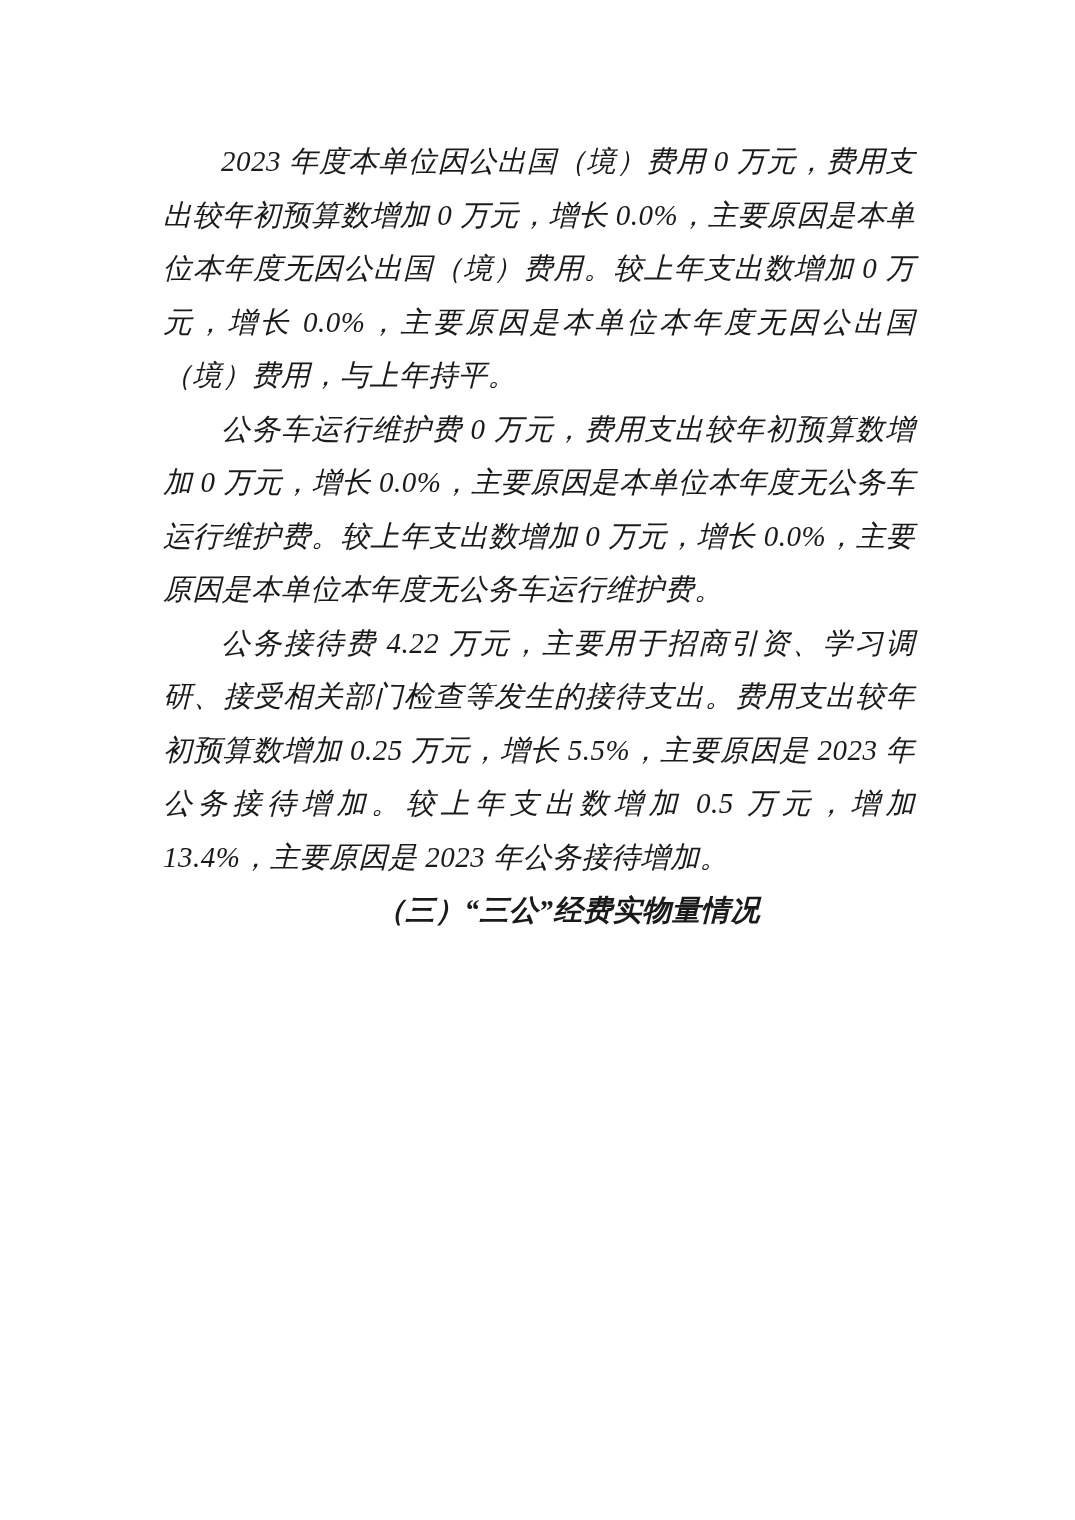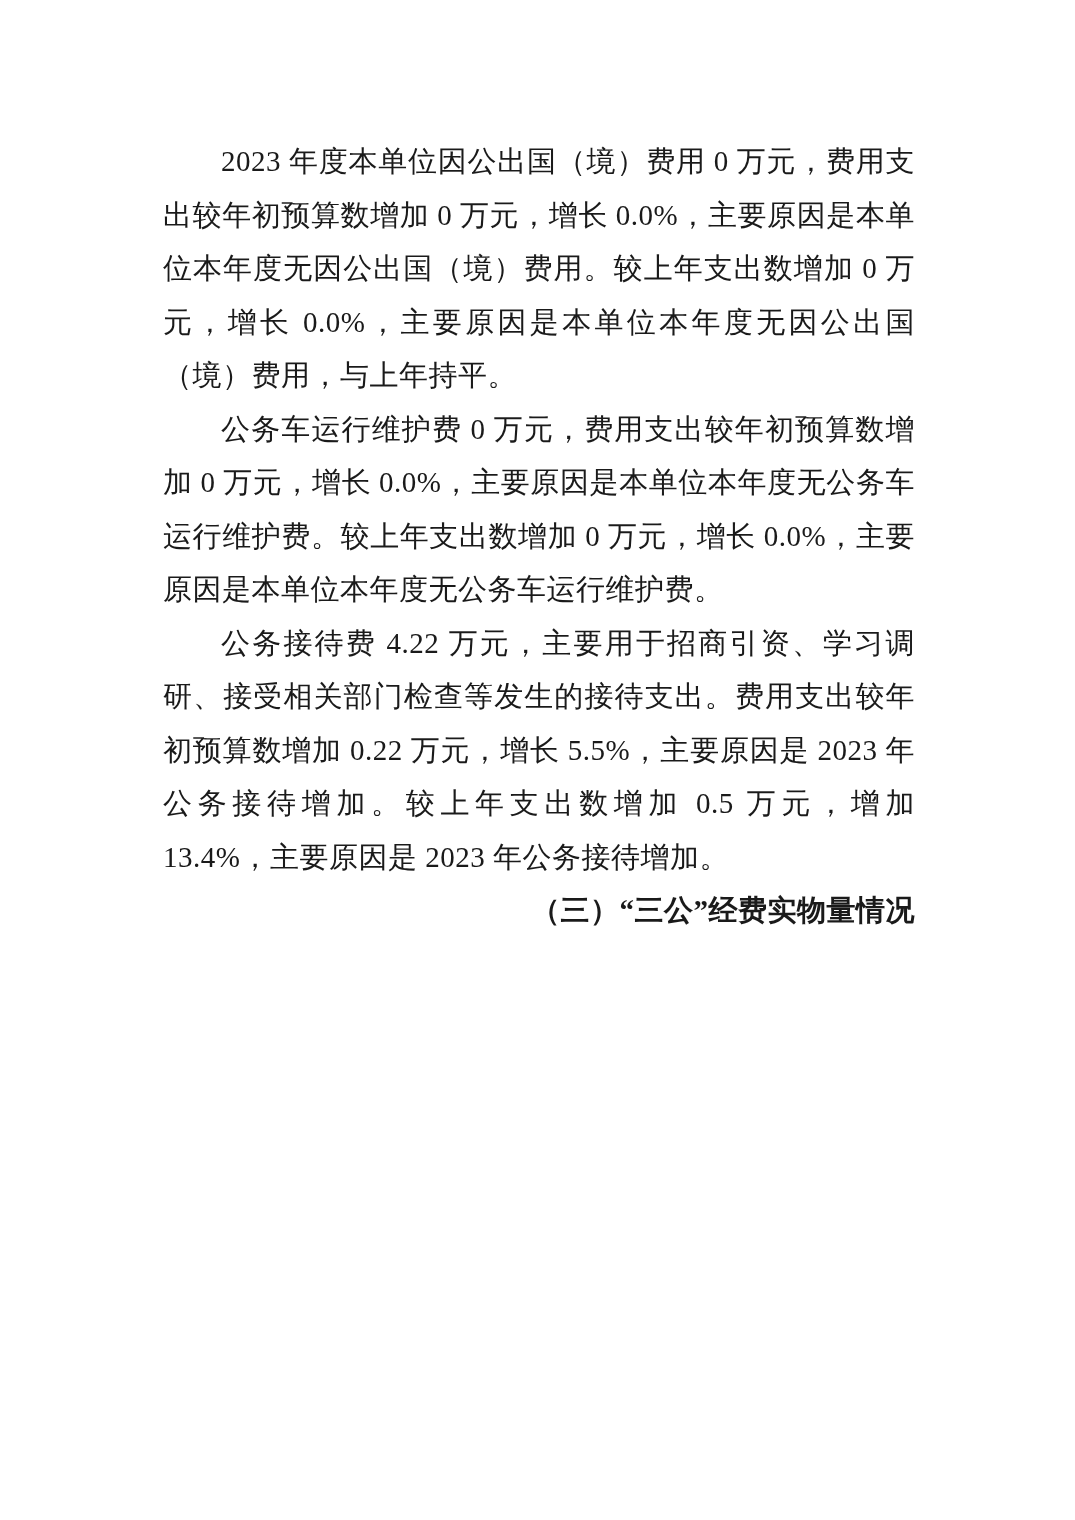--- a/index.html
+++ b/index.html
@@ -8,58 +8,59 @@
     background: #ffffff;
   }
   .page {
     position: relative;
     width: 1075px;
     height: 1140px;
     background: #ffffff;
     overflow: hidden;
     font-family: "Liberation Serif", "DejaVu Serif", serif;
     color: #1a1a1a;
+    font-style: italic;
   }
   .content {
     position: absolute;
     left: 163px;
     top: 135px;
     width: 752px;
   }
   .content p {
     margin: 0;
     padding: 0;
     font-size: 29px;
     line-height: 53.5px;
     text-align: justify;
     text-indent: 2em;
     letter-spacing: 0.5px;
   }
   .content p.heading {
     font-weight: bold;
-    text-align: right;
+    text-align: center;
   }
   .footer {
     position: absolute;
     top: 1442px;
     left: 0;
     width: 100%;
     text-align: center;
     font-size: 20px;
     color: #4d7c0f;
     letter-spacing: 2px;
   }
 </style>
 </head>
 <body>
 
 <div class="page">
   <div class="content">
     <p>2023 年度本单位因公出国（境）费用 0 万元，费用支出较年初预算数增加 0 万元，增长 0.0%，主要原因是本单位本年度无因公出国（境）费用。较上年支出数增加 0 万元，增长 0.0%，主要原因是本单位本年度无因公出国（境）费用，与上年持平。</p>
     <p>公务车运行维护费 0 万元，费用支出较年初预算数增加 0 万元，增长 0.0%，主要原因是本单位本年度无公务车运行维护费。较上年支出数增加 0 万元，增长 0.0%，主要原因是本单位本年度无公务车运行维护费。</p>
-    <p>公务接待费 4.22 万元，主要用于招商引资、学习调研、接受相关部门检查等发生的接待支出。费用支出较年初预算数增加 0.22 万元，增长 5.5%，主要原因是 2023 年公务接待增加。较上年支出数增加 0.5 万元，增加 13.4%，主要原因是 2023 年公务接待增加。</p>
+    <p>公务接待费 4.22 万元，主要用于招商引资、学习调研、接受相关部门检查等发生的接待支出。费用支出较年初预算数增加 0.25 万元，增长 5.5%，主要原因是 2023 年公务接待增加。较上年支出数增加 0.5 万元，增加 13.4%，主要原因是 2023 年公务接待增加。</p>
     <p class="heading">（三）“三公”经费实物量情况</p>
   </div>
 
   <div class="footer">
     <span>– 10 –</span>
   </div>
 </div>
 
 </body></html>

